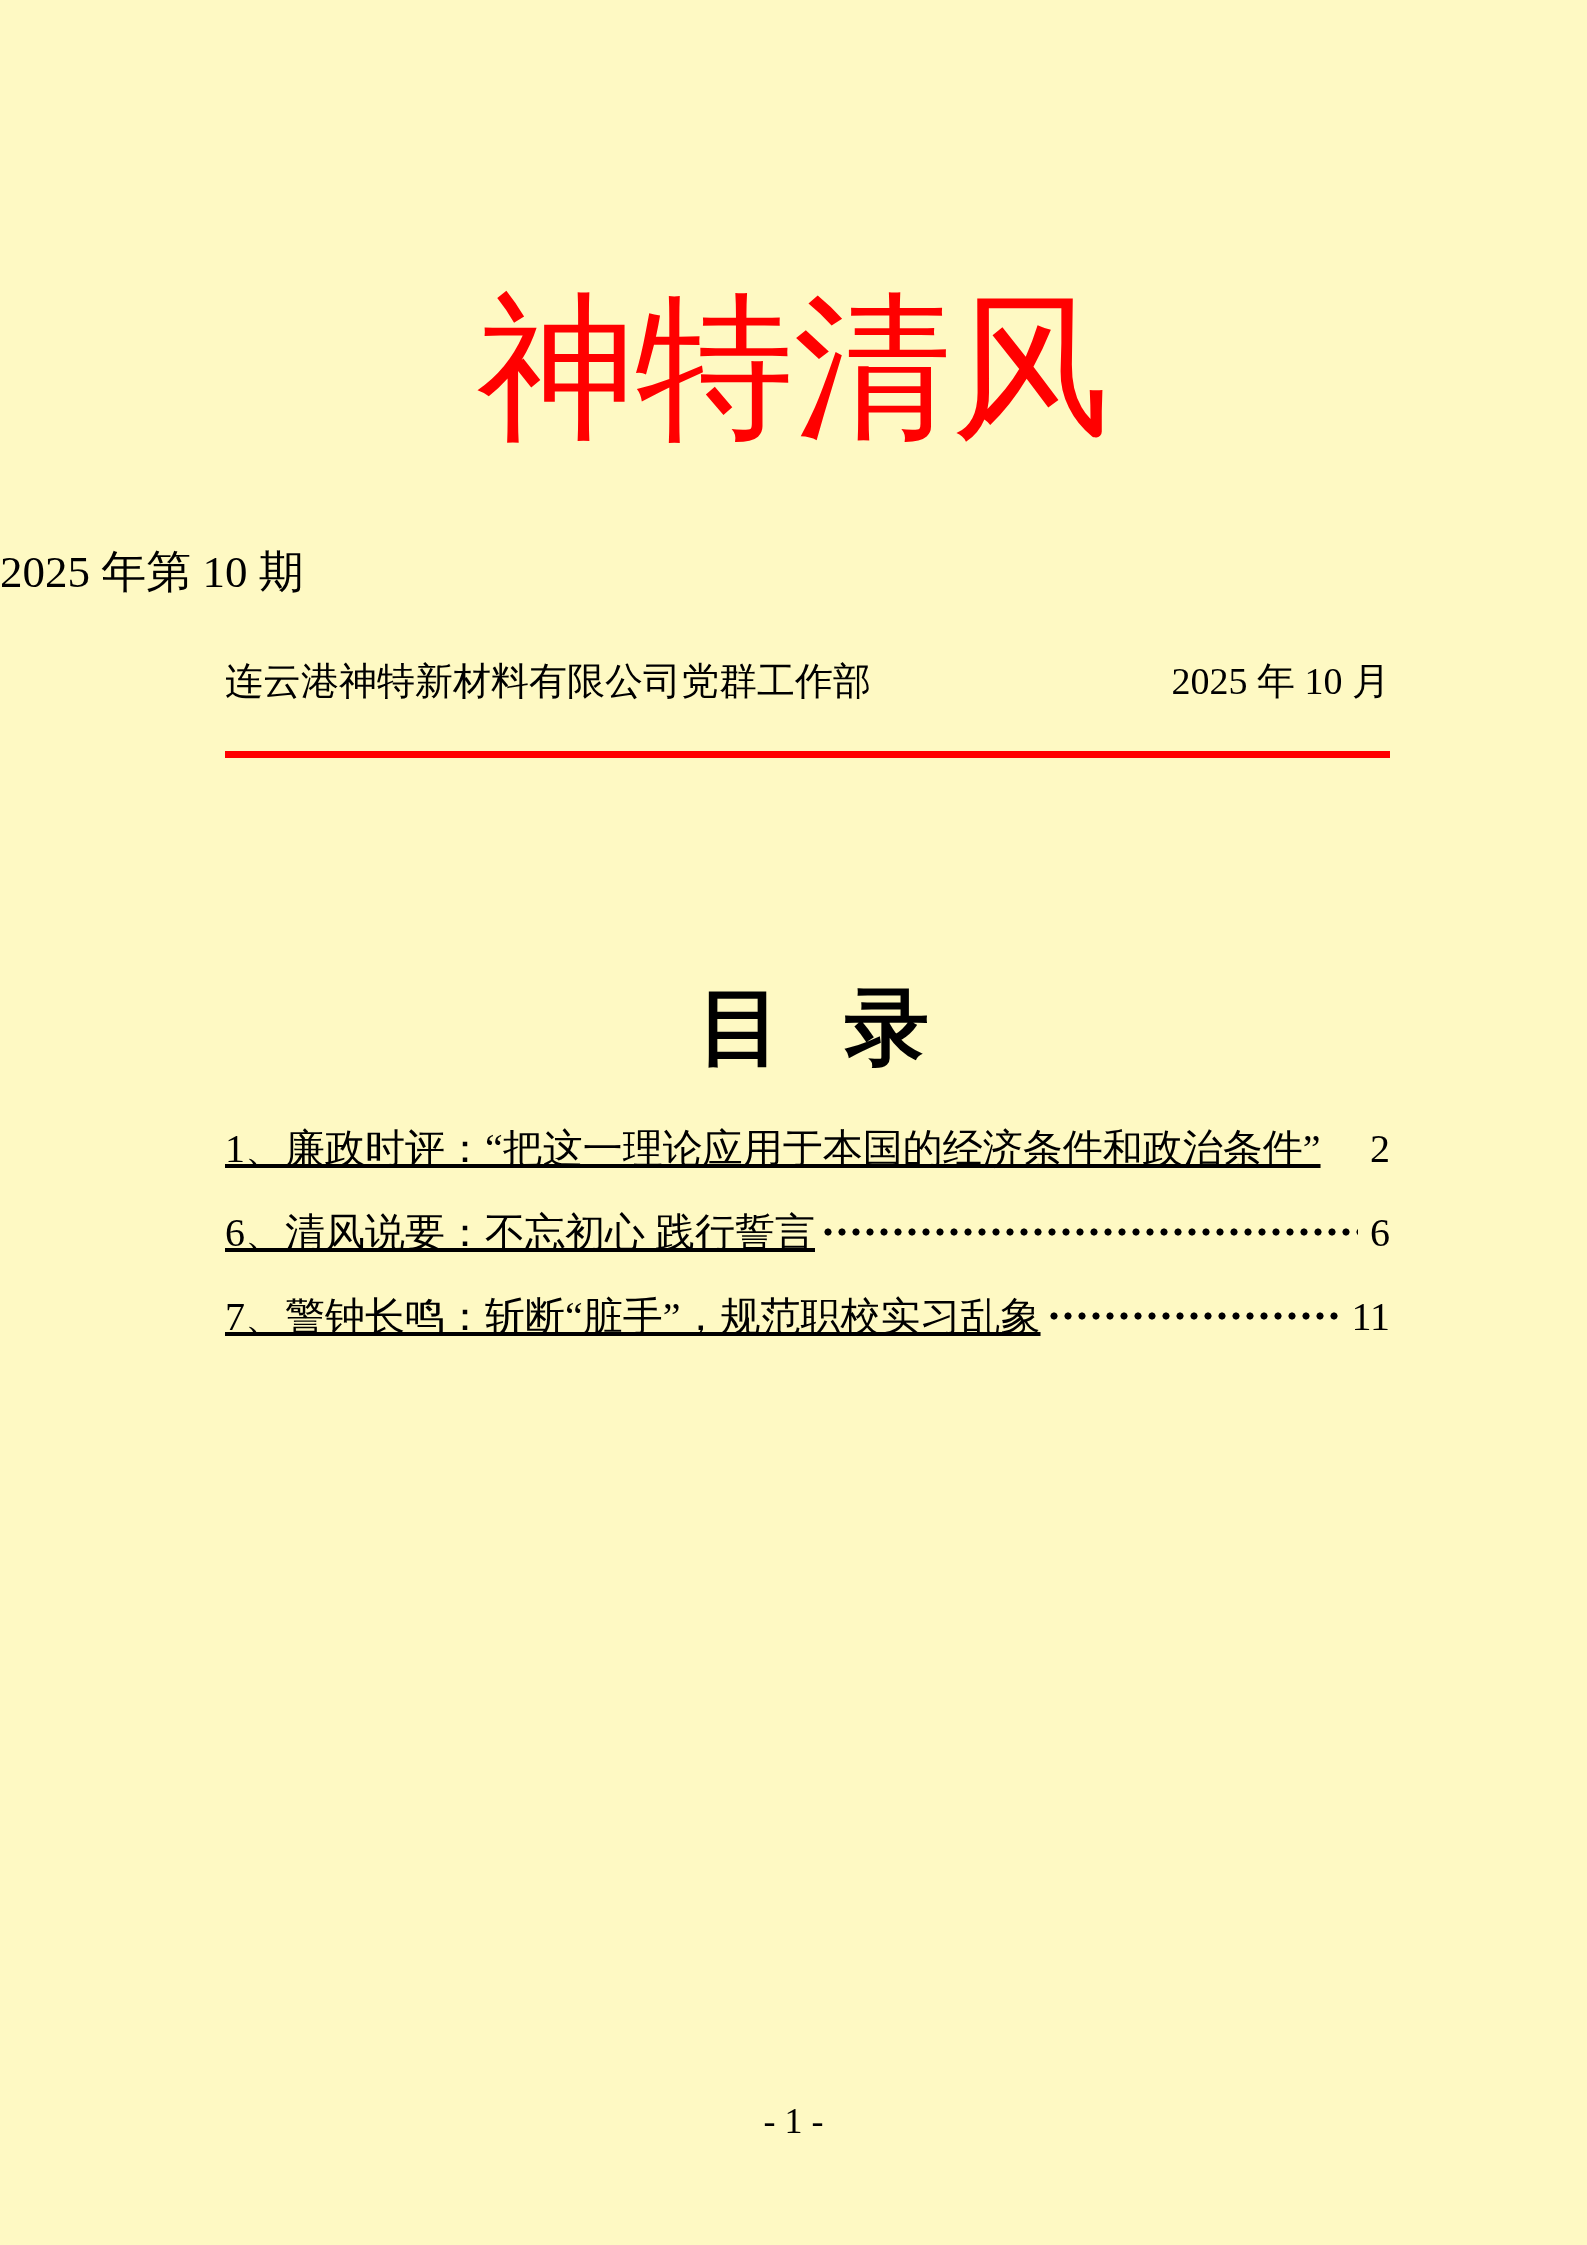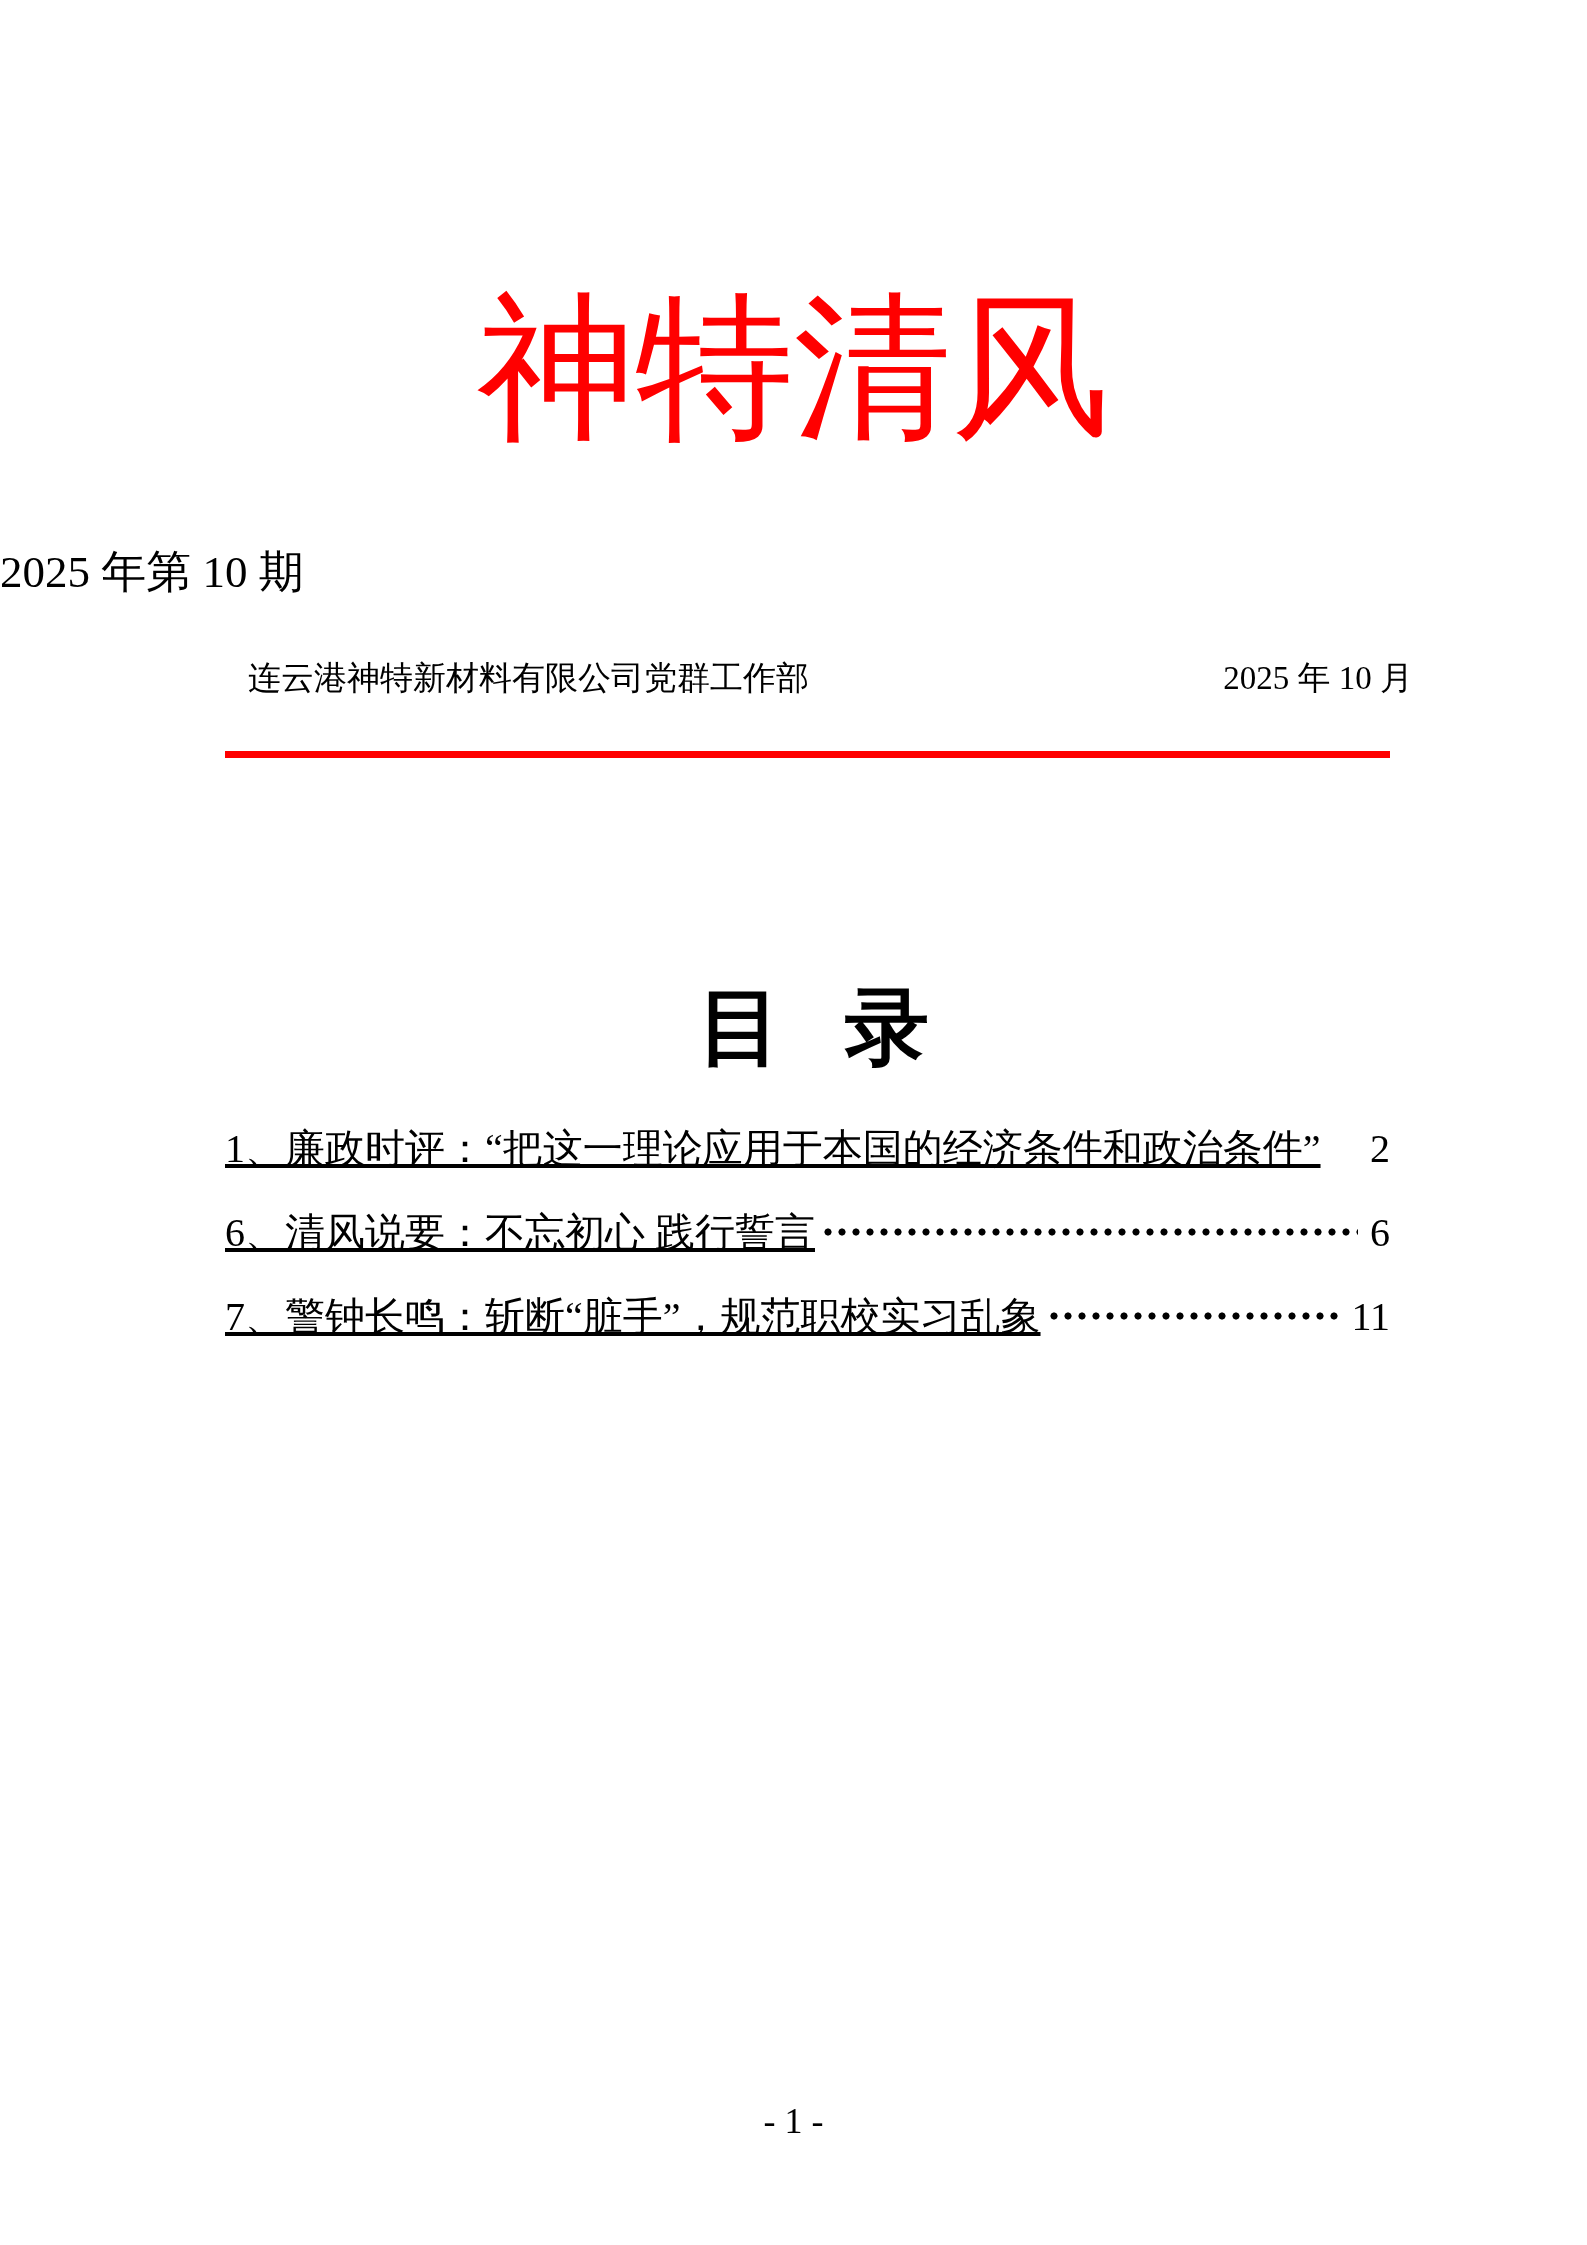--- a/index.html
+++ b/index.html
@@ -3,21 +3,21 @@
 <meta charset="utf-8">
 <style>
   :root { --accent: #ff0000; }
   * { margin: 0; padding: 0; box-sizing: border-box; }
   html, body { background: #888; }
   .page {
     position: relative;
     width: 1587px;
     height: 2245px;
     margin: 0 auto;
-    background: #ffffff;
+    background: #fef9c3;
     font-family: "Liberation Serif", "DejaVu Serif", serif;
     color: #000;
     overflow: hidden;
   }
   .masthead-title {
     position: absolute;
     top: 290px; left: 0; right: 0;
     text-align: center;
     font-size: 158px;
     line-height: 1;
@@ -32,23 +32,22 @@
     font-size: 45px;
     line-height: 1.2;
     font-weight: 400;
   }
   .publisher-row {
     position: absolute;
     top: 659px; left: 225px; width: 1165px;
     display: flex;
     justify-content: space-between;
     align-items: baseline;
-    font-size: 33px;
+    font-size: 38px;
     line-height: 1.2;
-    margin-left: 23px;
   }
   .red-rule {
     position: absolute;
     top: 751px; left: 225px; width: 1165px; height: 7px;
     background: var(--accent);
   }
   .toc-heading {
     position: absolute;
     top: 986px; left: 0; right: 0;
     text-align: center;

